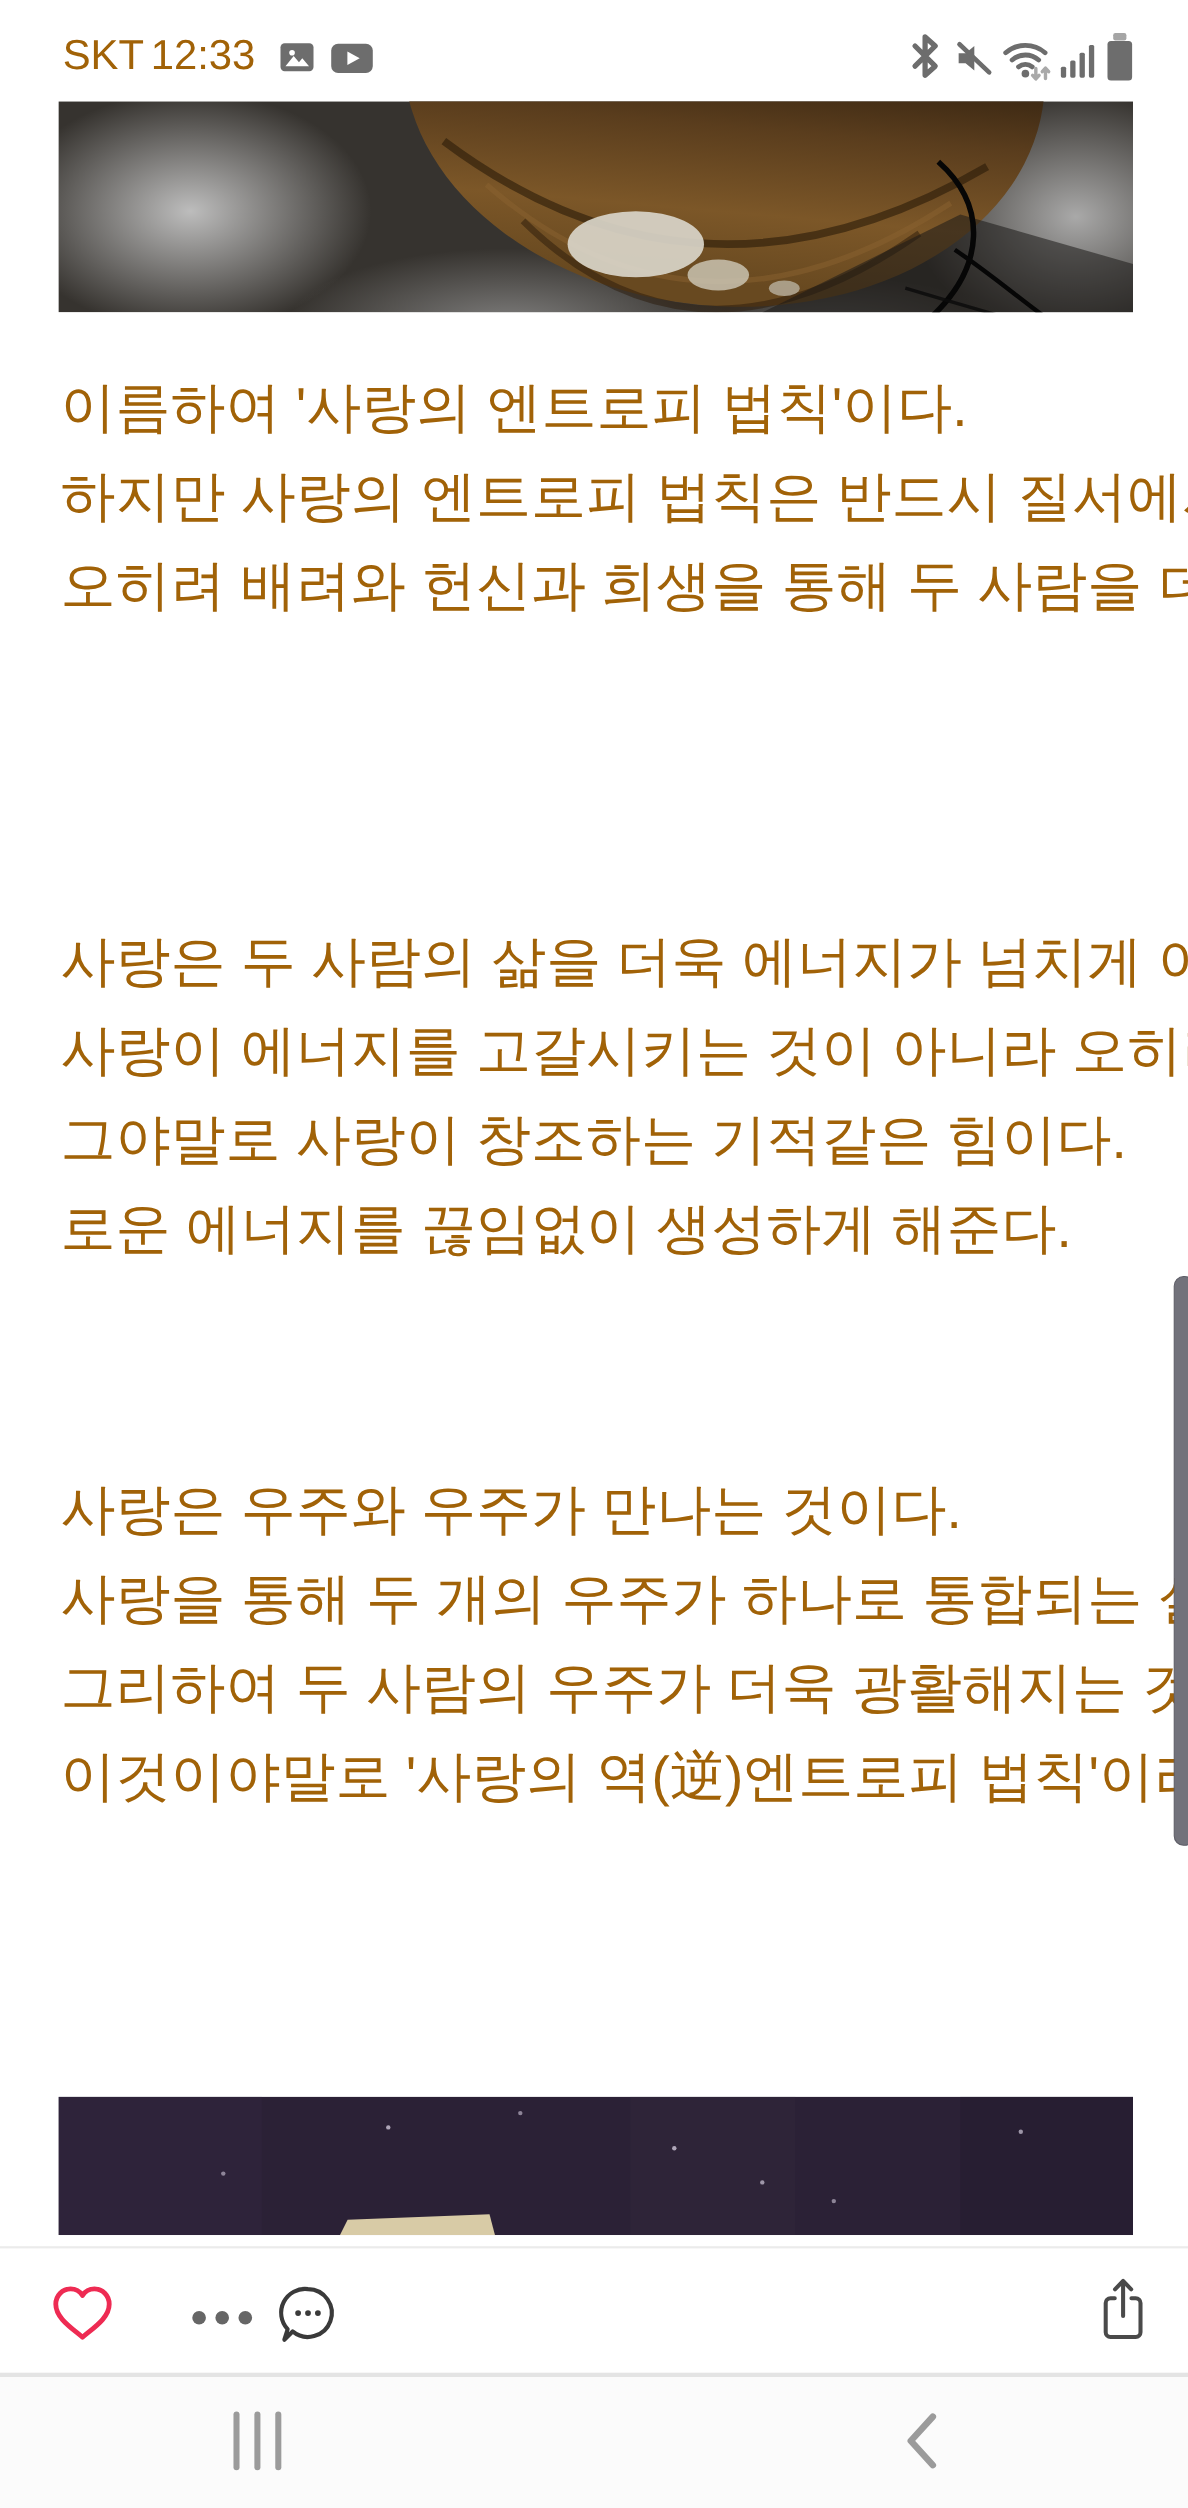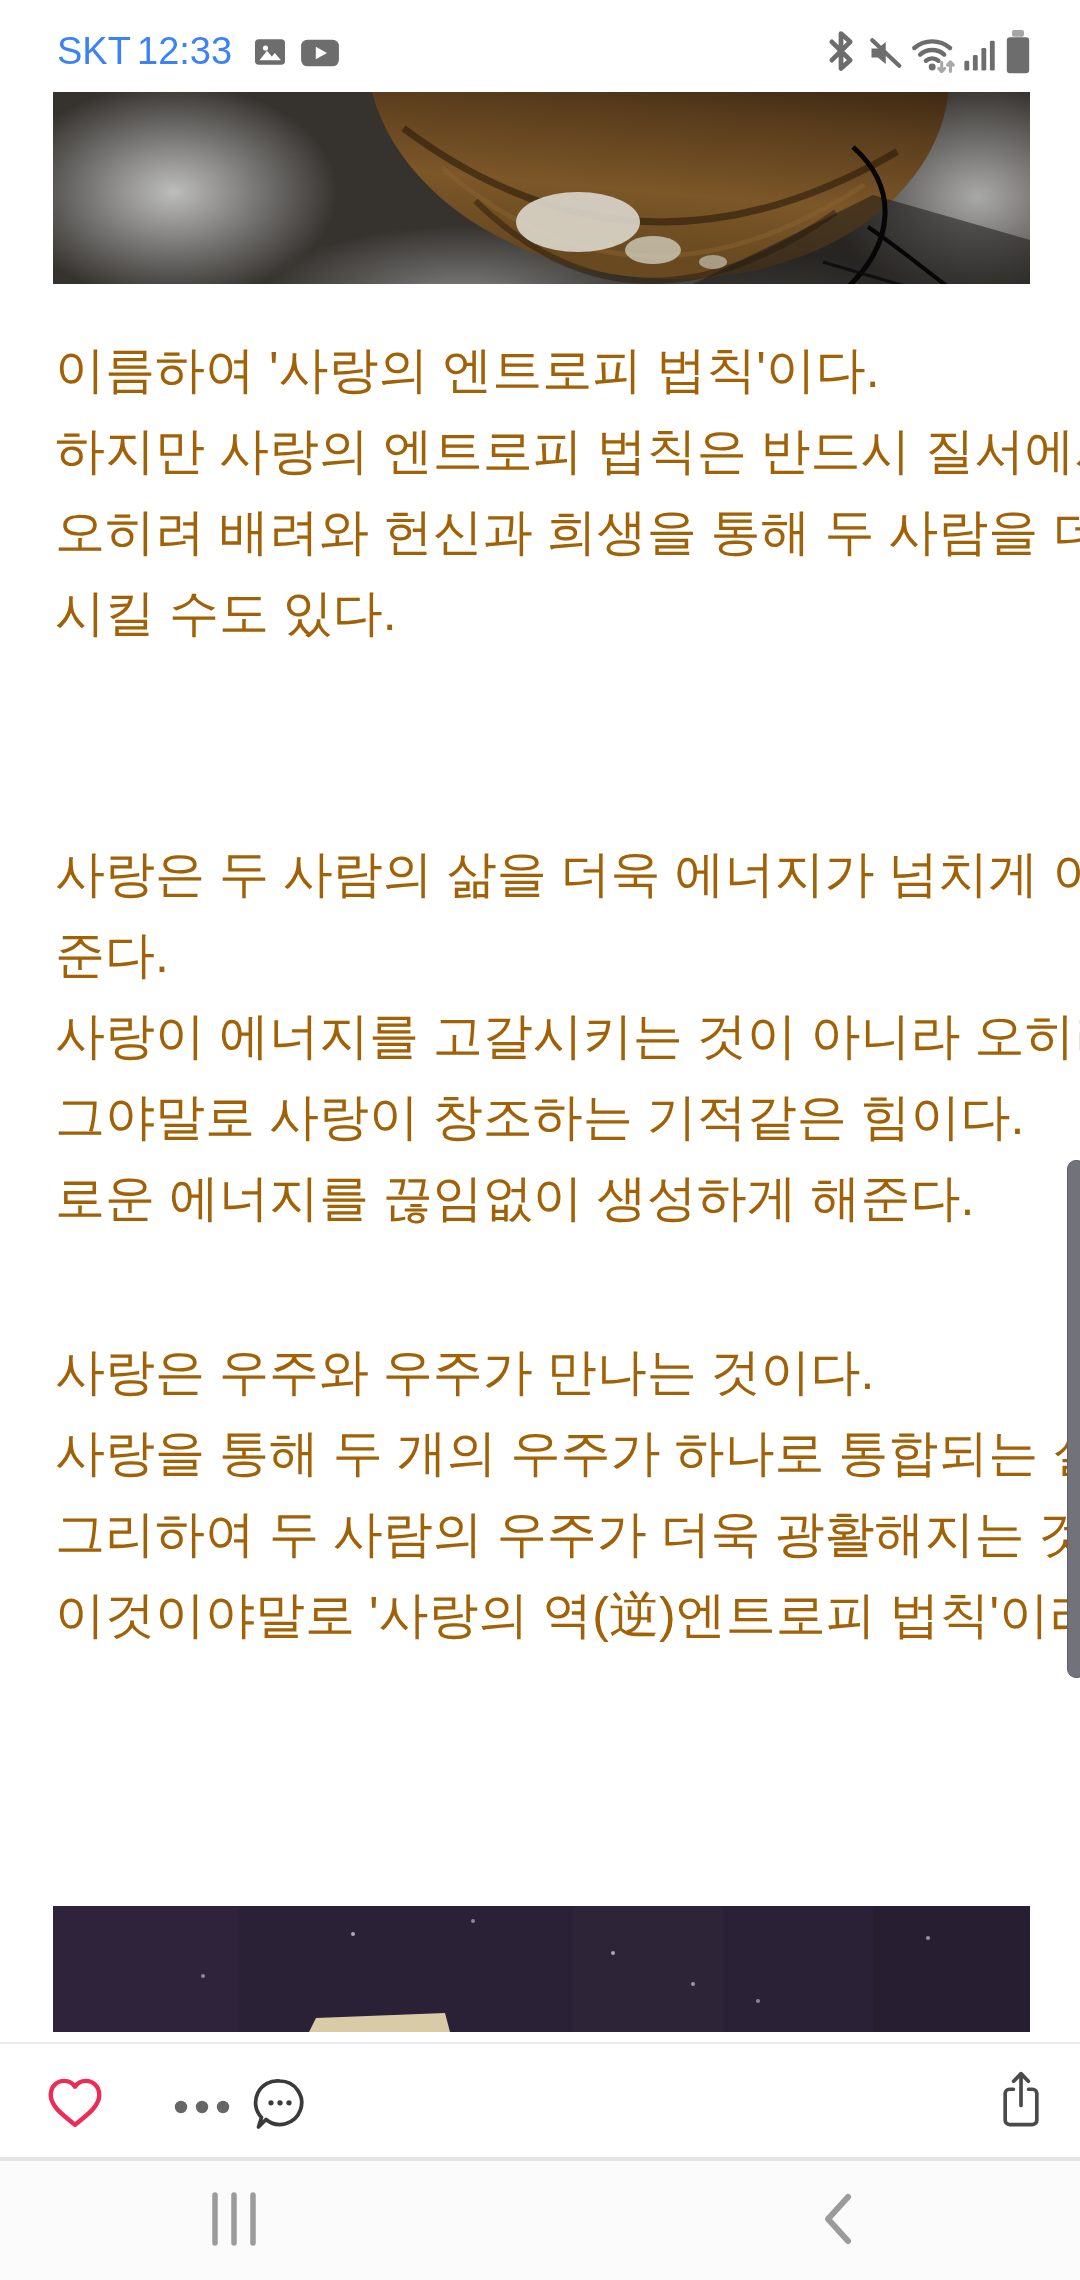--- a/index.html
+++ b/index.html
@@ -2,21 +2,21 @@
 <html><head>
 <meta charset="utf-8">
 <style>
   html,body{margin:0;padding:0;background:#ffffff;}
   .screen{
     position:relative;width:1080px;height:2280px;background:#ffffff;
     font-family:"Liberation Sans", sans-serif;overflow:hidden;
   }
   
   .statusbar{position:absolute;top:0;left:0;width:1080px;height:90px;background:#ffffff;}
-  .st-text{position:absolute;top:31px;font-size:38px;color:#3b82f6;line-height:40px;}
+  .st-text{position:absolute;top:31px;font-size:38px;color:#a16207;line-height:40px;}
   .st-carrier{left:57px;}
   .st-time{left:137px;text-align:right;}
   .st-ic{position:absolute;}
   
   .hero{position:absolute;left:53px;top:92px;width:977px;height:192px;overflow:hidden;}
   .footimg{position:absolute;left:53px;top:1906px;width:977px;height:126px;overflow:hidden;}
   
   .para{position:absolute;left:55px;width:980px;color:#a16207;font-size:50px;line-height:81px;}
   .p1{top:330px;} .p2{top:834px;} .p3{top:1332px;}
   .line{white-space:nowrap;}
@@ -117,26 +117,24 @@
       <path d="M800,55 C845,95 842,150 795,195" stroke="#060606" stroke-width="5" fill="none"></path>
       <path d="M815,135 C852,160 880,185 912,207" stroke="#060606" stroke-width="4" fill="none"></path>
       <path d="M770,170 C820,185 872,200 932,216" stroke="#0c0c0c" stroke-width="3" fill="none" opacity="0.85"></path>
     </svg>
   </div>
 
   <div class="para p1">
     <div class="line">이름하여 '사랑의 엔트로피 법칙'이다.</div>
     <div class="line">하지만 사랑의 엔트로피 법칙은 반드시 질서에서 무</div>
     <div class="line">오히려 배려와 헌신과 희생을 통해 두 사람을 더 고양</div>
-    <div class="line">시킬 수도 있다.</div>
   </div>
 
   <div class="para p2">
     <div class="line">사랑은 두 사람의 삶을 더욱 에너지가 넘치게 이끌어</div>
-    <div class="line">준다.</div>
     <div class="line">사랑이 에너지를 고갈시키는 것이 아니라 오히려 새</div>
     <div class="line">그야말로 사랑이 창조하는 기적같은 힘이다.</div>
     <div class="line">로운 에너지를 끊임없이 생성하게 해준다.</div>
   </div>
 
   <div class="para p3">
     <div class="line">사랑은 우주와 우주가 만나는 것이다.</div>
     <div class="line">사랑을 통해 두 개의 우주가 하나로 통합되는 실로 위</div>
     <div class="line">그리하여 두 사람의 우주가 더욱 광활해지는 것이다.</div>
     <div class="line">이것이야말로 '사랑의 역(逆)엔트로피 법칙'이라고</div>

